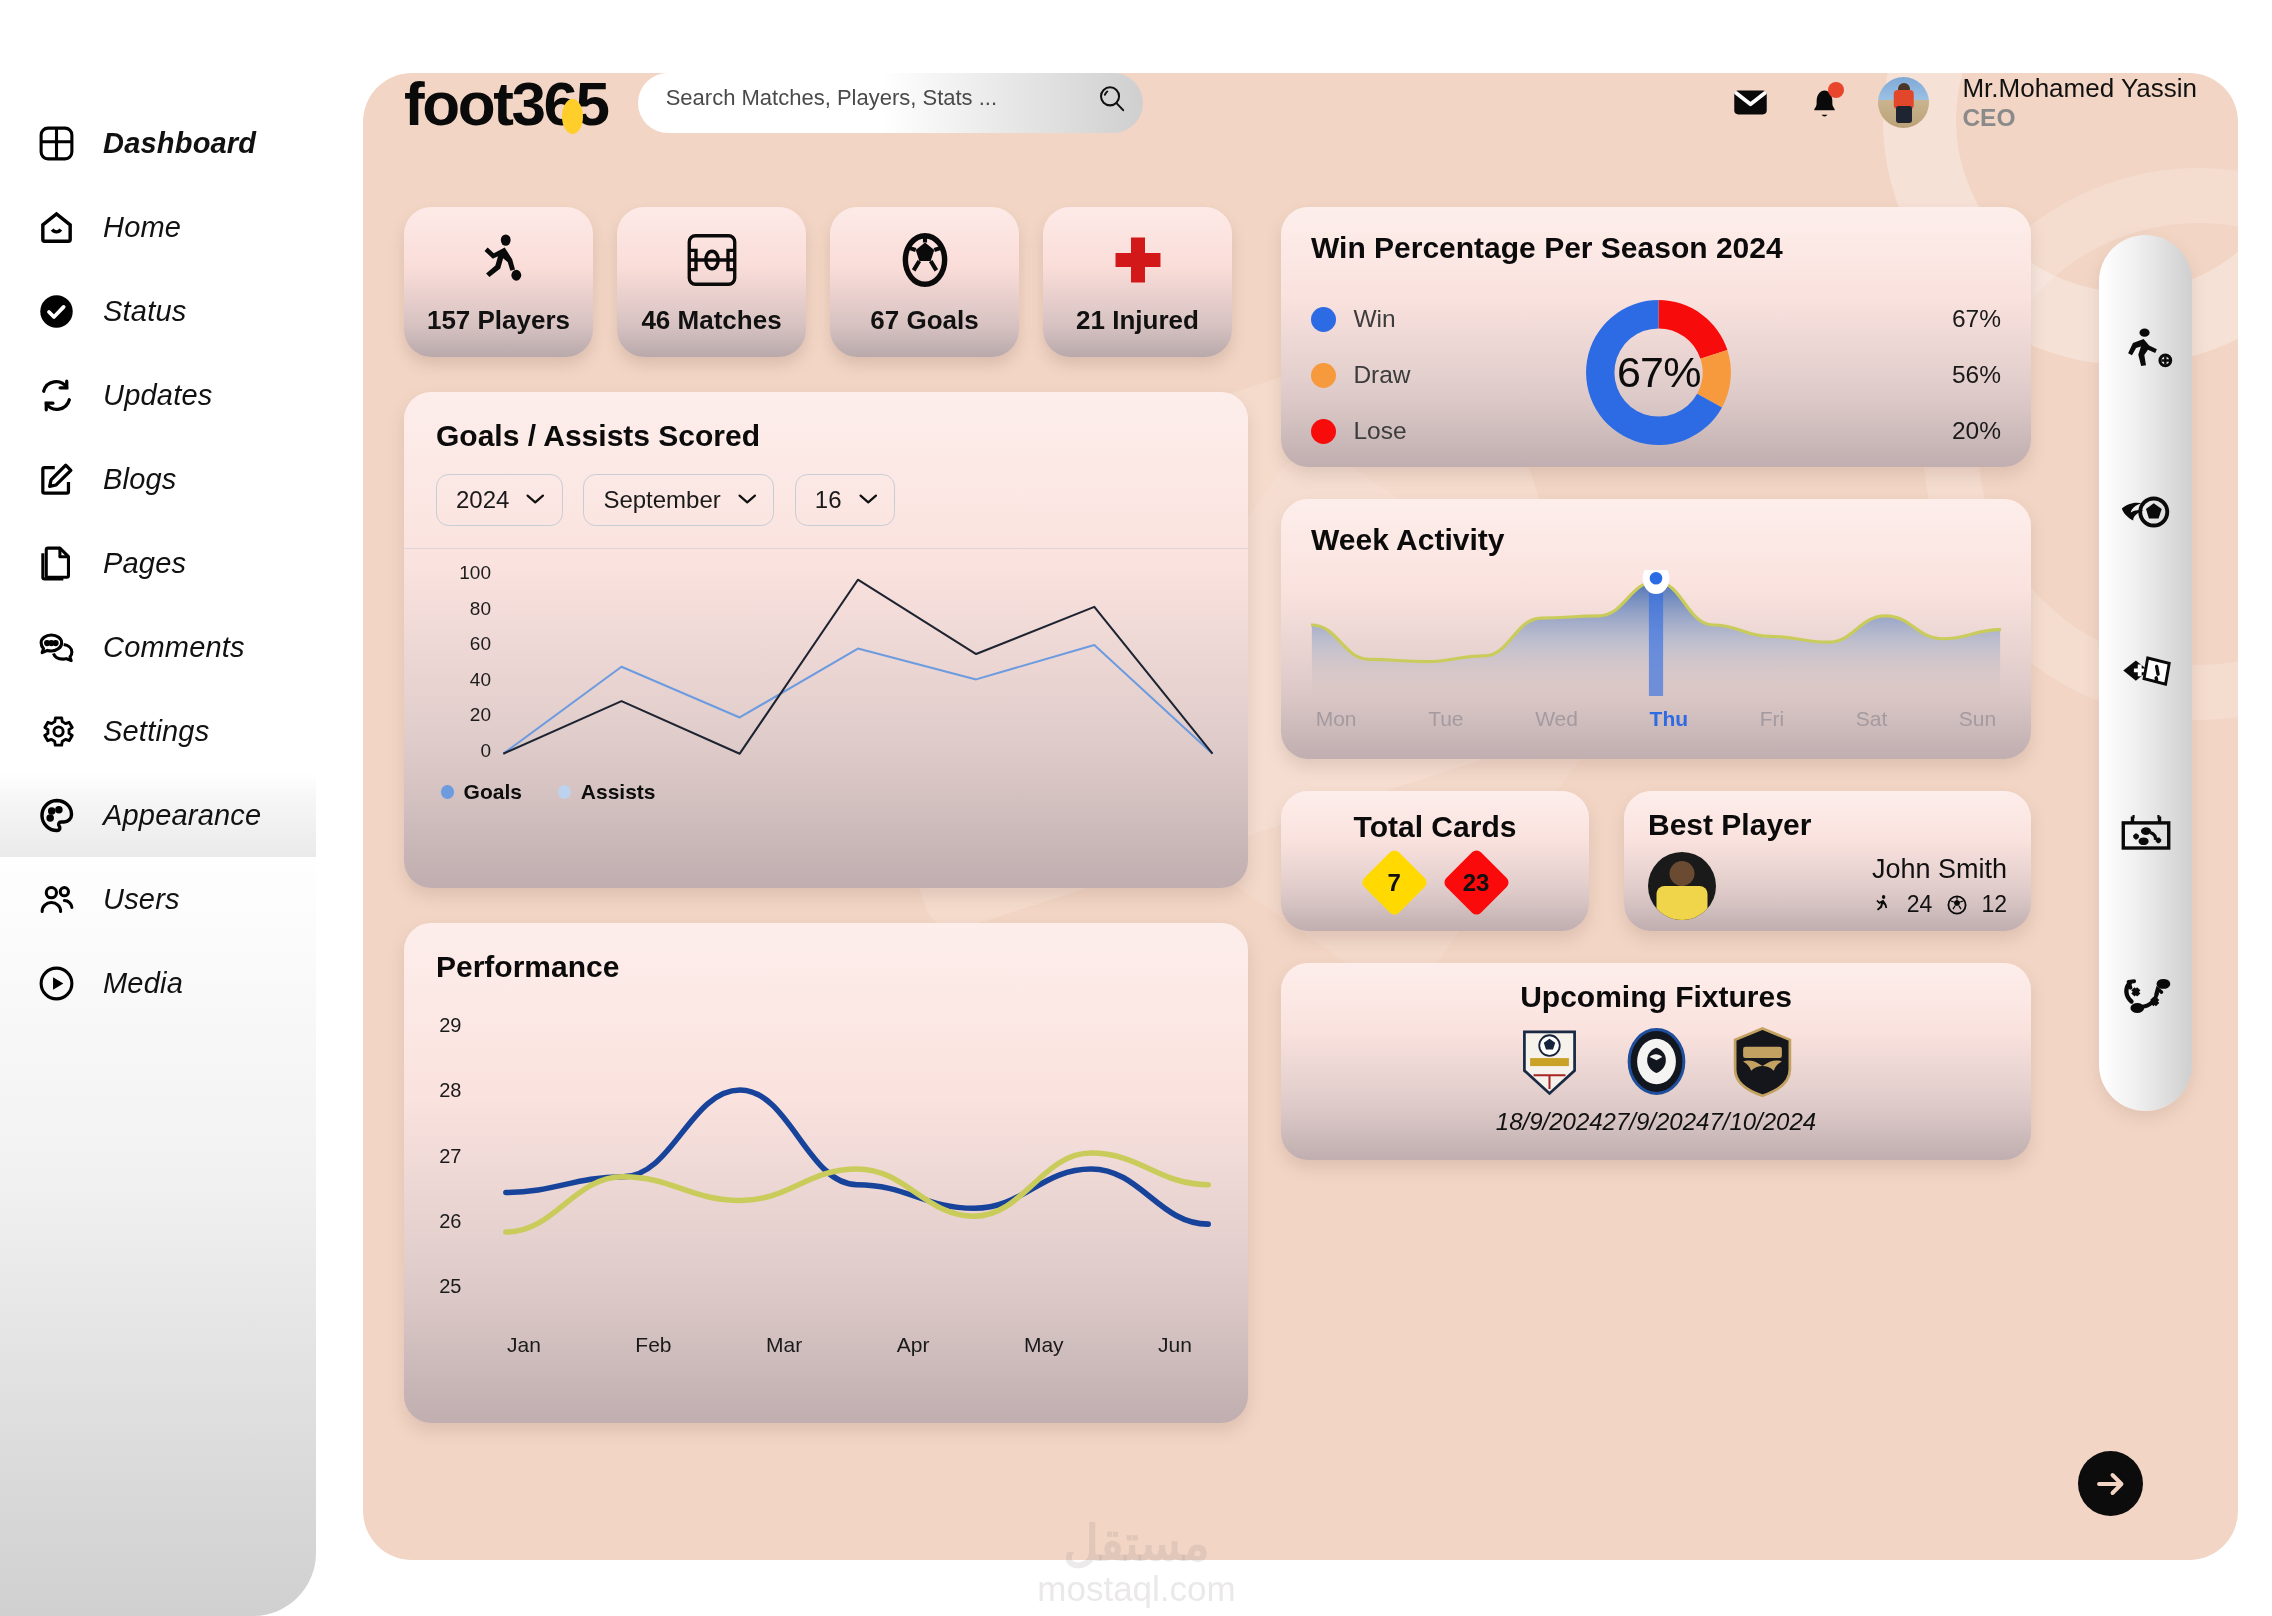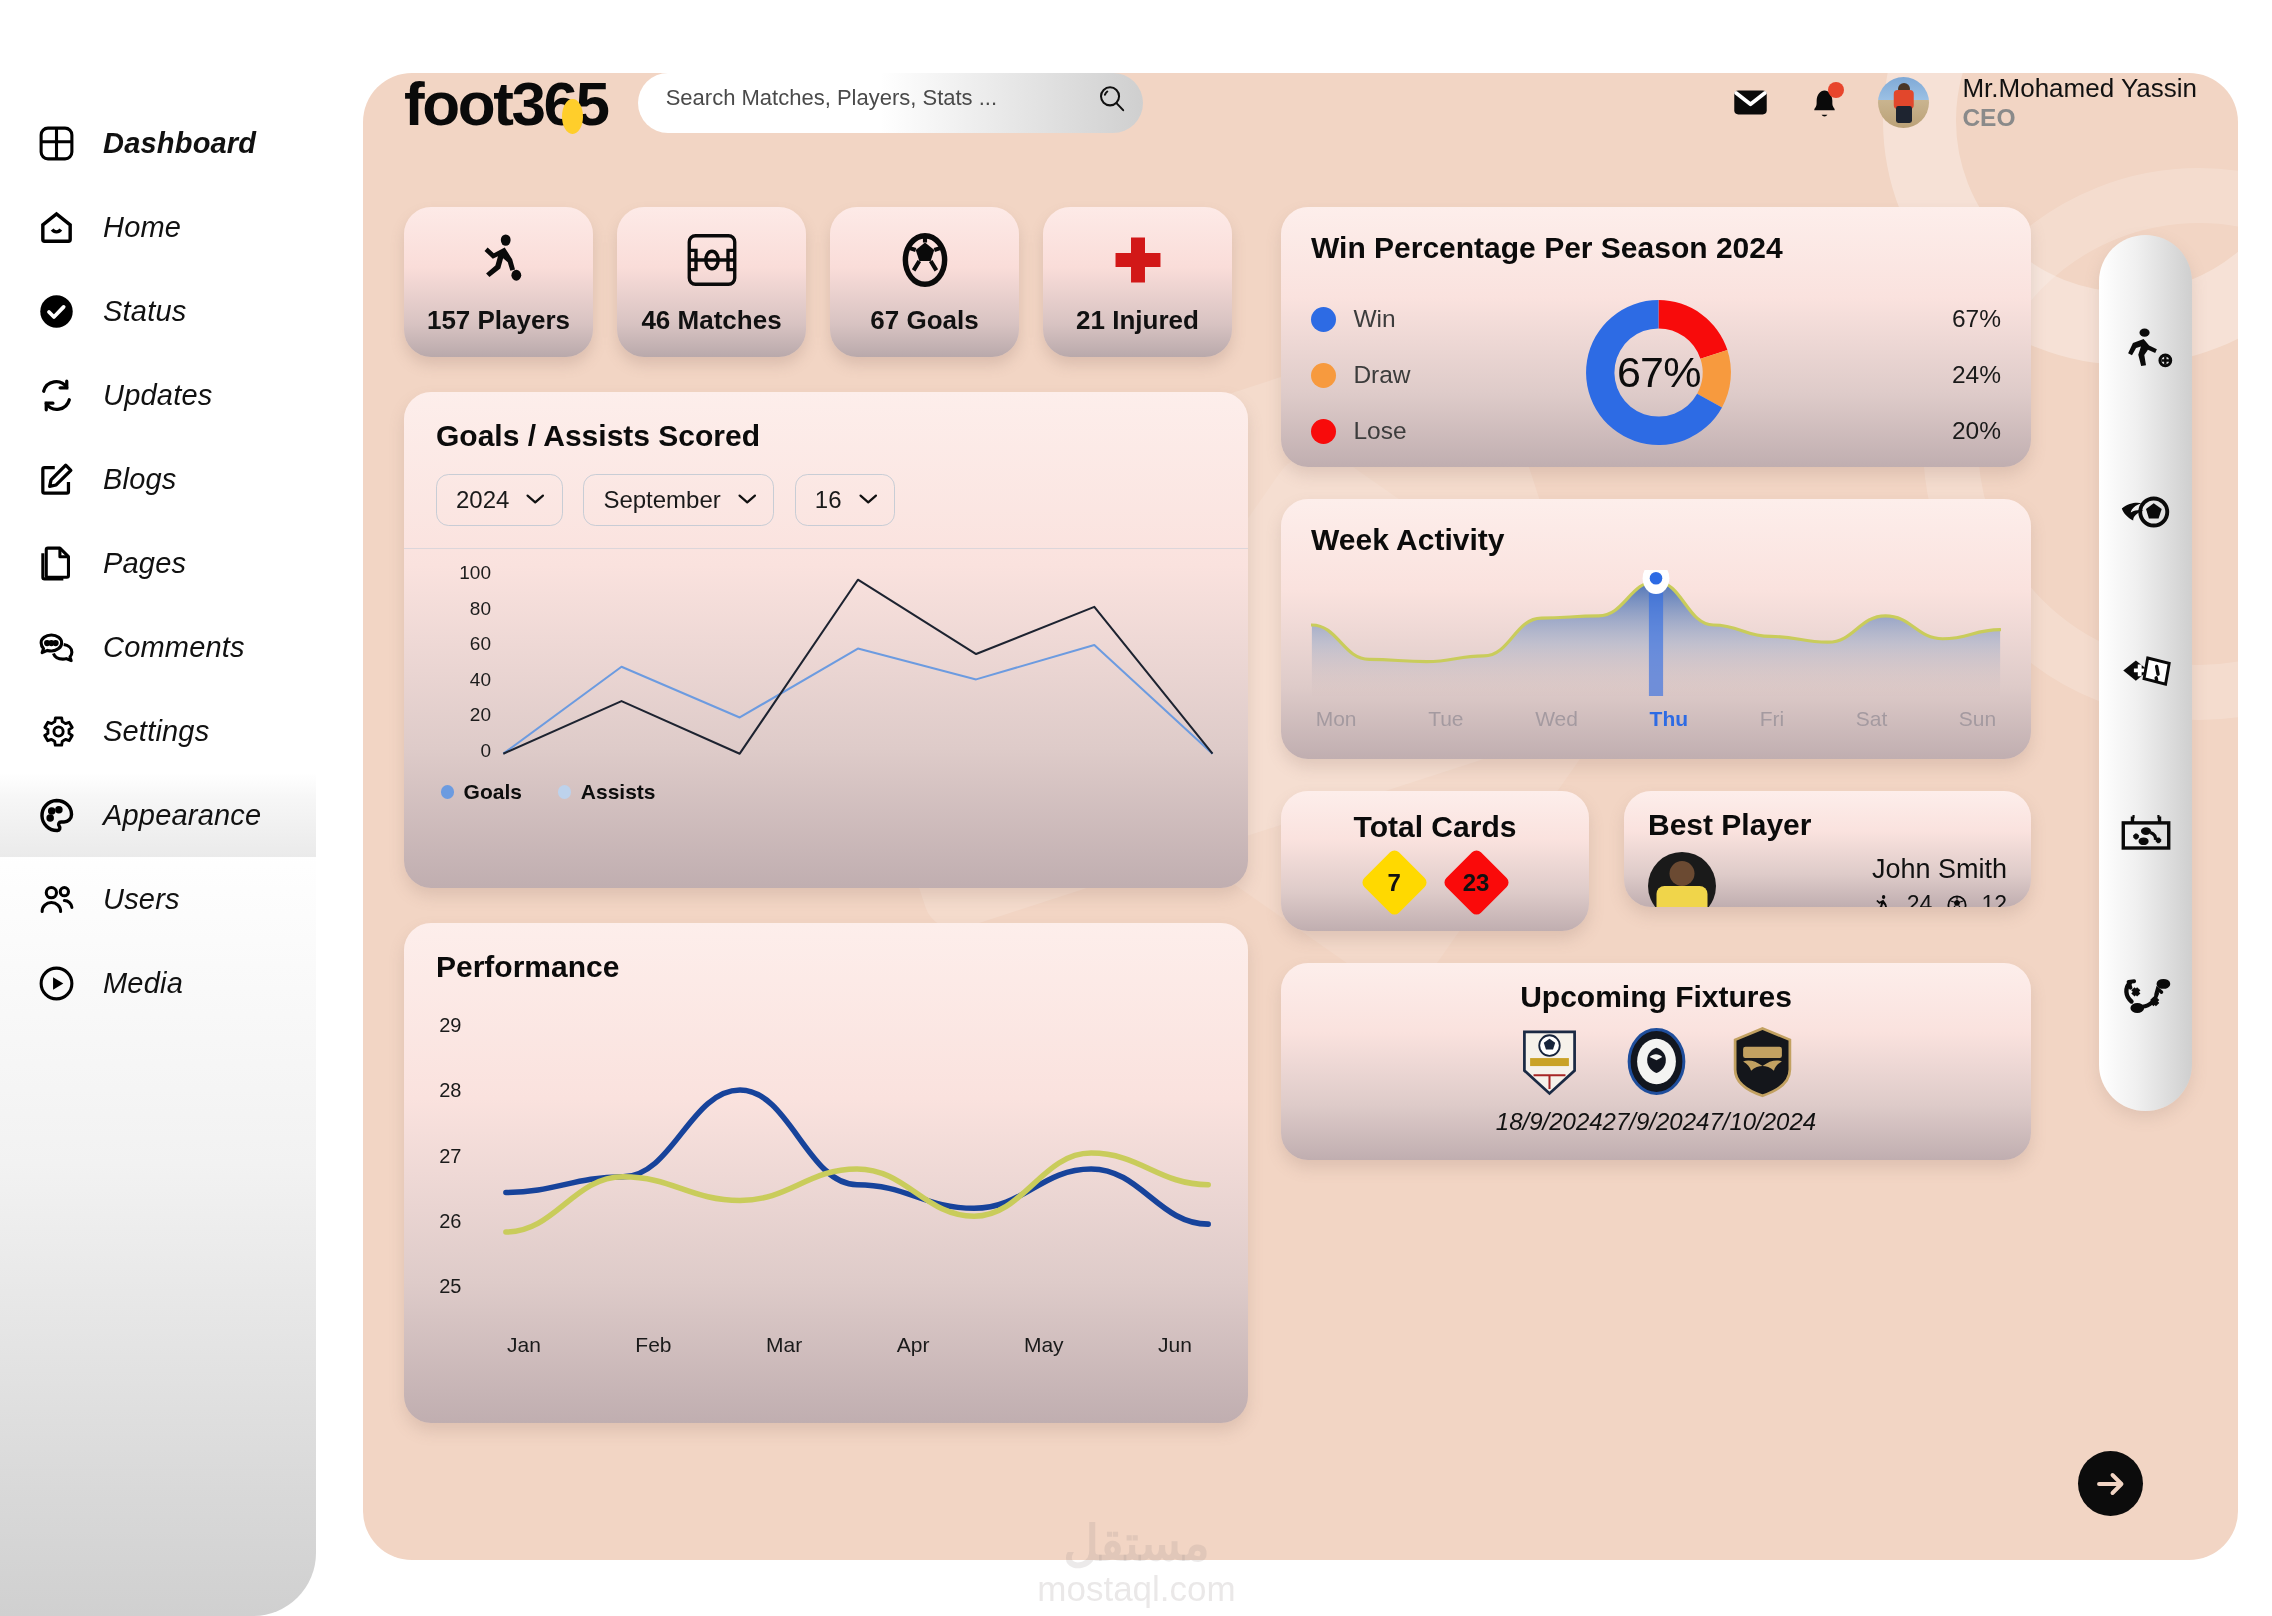--- a/index.html
+++ b/index.html
@@ -116,21 +116,21 @@
   .days span{font-size:21px;color:#a49aa0;}
   .days span.on{color:#2D6BE4;font-weight:bold;}
 
   
   .small-row{display:flex;gap:35px;margin-top:32px;}
   .cards-card{width:308px;flex:0 0 308px;height:140px;padding:19px 0 0 0;text-align:center;}
   .card-shapes{display:flex;justify-content:center;gap:33px;margin-top:14px;}
   .diamond{width:49px;height:49px;transform:rotate(45deg);border-radius:6.3px;
     display:flex;align-items:center;justify-content:center;}
   .diamond span{transform:rotate(-45deg);font-size:24px;font-weight:bold;color:#111;}
-  .best-card{flex:1;height:116px;padding:17.4px 24px 0 24px;}
+  .best-card{flex:1;height:140px;padding:17.4px 24px 0 24px;}
   .best-body{display:flex;align-items:center;gap:24px;margin-top:9.5px;}
   .best-av{width:68px;height:68px;border-radius:50%;overflow:hidden;position:relative;background:#1a1a1a;flex:0 0 68px;}
   .best-av .bhead{position:absolute;left:50%;top:14%;transform:translateX(-50%);width:25px;height:25px;border-radius:50%;background:#6b4a32;}
   .best-av .bkit{position:absolute;left:50%;top:50%;transform:translateX(-50%);width:51px;height:35px;background:#f0d54a;border-radius:8px 8px 0 0;}
   .best-info{flex:1;text-align:right;}
   .best-name{font-size:27px;color:#111;}
   .best-stats{display:flex;gap:12.6px;align-items:center;justify-content:flex-end;margin-top:6.3px;}
   .best-stats svg{width:24px;height:24px;}
   .best-stats span{font-size:23px;color:#111;}
 
@@ -458,21 +458,21 @@
             <div class="donut-wrap">
               <svg id="donut-svg" width="189" height="189" viewBox="0 0 240 240">
                   <path d="M120,28 A92,92 0 0 1 207.49719949915414,91.57043651750485 L173.2591649125286,102.69504831500295 A56,56 0 0 0 120,64 Z" fill="#F80B0B"></path>
                   <path d="M207.49719949915414,91.57043651750485 A92,92 0 0 1 200.62021456403545,164.32133801735782 L169.07317408245638,146.97820574969606 A56,56 0 0 0 173.2591649125286,102.69504831500295 Z" fill="#F79A3E"></path>
                   <path d="M200.62021456403545,164.32133801735782 A92,92 0 1 1 119.99999999999999,28 L119.99999999999999,64 A56,56 0 1 0 169.07317408245638,146.97820574969606 Z" fill="#2D6BE4"></path>
                 </svg>
               <div class="donut-val">67%</div>
             </div>
             <div class="pct-col">
               <span class="pct">67%</span>
-              <span class="pct">24%</span>
+              <span class="pct">56%</span>
               <span class="pct">20%</span>
             </div>
           </div>
         </div>
 
         <div class="card week-card">
           <div class="card-title">Week Activity</div>
           <div class="week-plot">
             <svg id="week-svg" width="690" height="126" viewBox="0 0 874 160" style="position:absolute;left:0;top:0;">
                 <defs>

